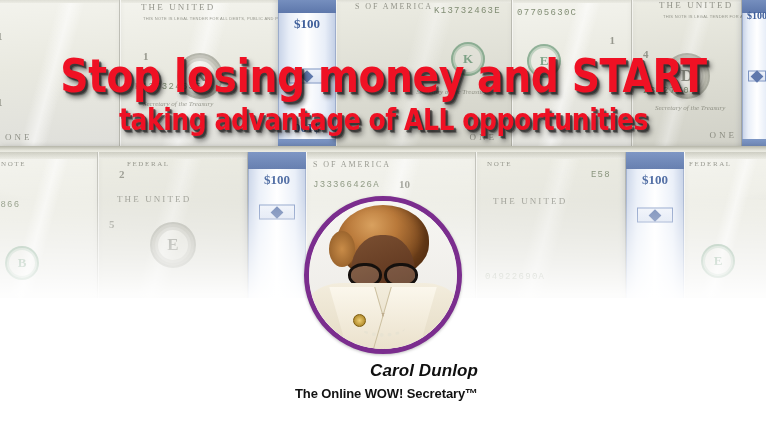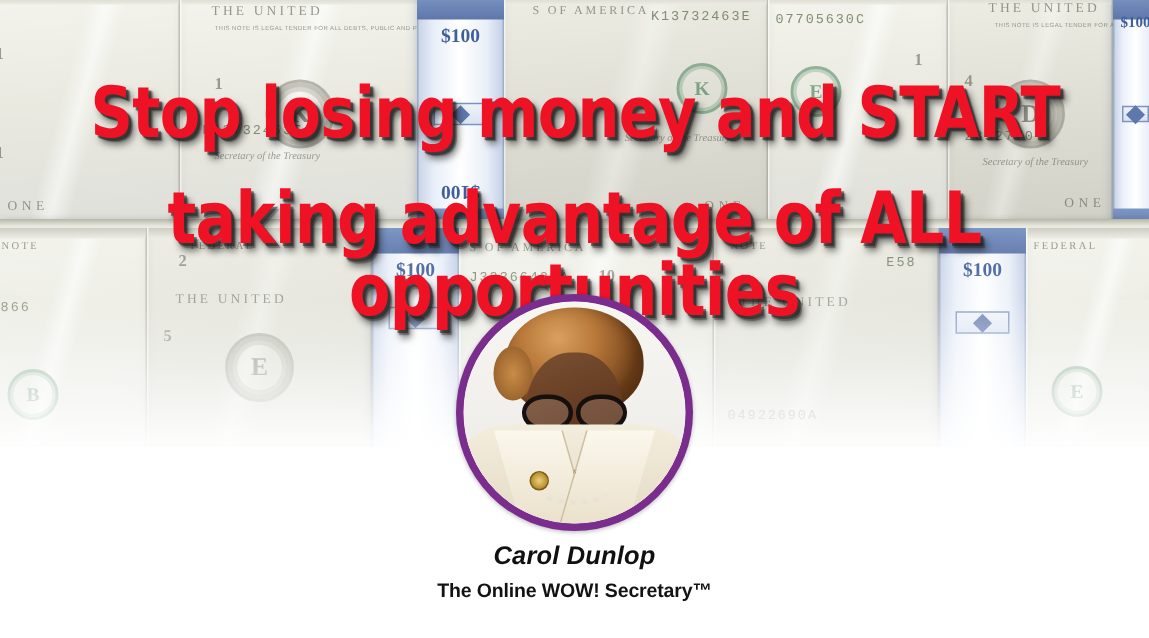--- a/index.html
+++ b/index.html
@@ -128,28 +128,28 @@
     font-family:"Liberation Sans Narrow","DejaVu Sans Condensed","Liberation Sans",sans-serif;
     font-weight:bold; font-stretch:condensed; color:#ef1124;
     letter-spacing:-0.5px; line-height:1;
     text-shadow:
       2px 2px 0 rgba(30,30,30,.55),
       3px 3px 1px rgba(25,25,25,.45),
       4px 5px 5px rgba(20,20,20,.55);
   }
   .headline span { display:inline-block; transform:scaleX(.93); transform-origin:center; }
   .hl-1 { top:52px;  font-size:47px; }
-  .hl-2 { top:122px; font-size:48px; }
+  .hl-2 { top:105px; font-size:30px; }
 
   
   .presenters {
     position:absolute; left:0; top:196px; width:766px;
     display:flex; justify-content:center; gap:70px;
   }
-  .presenter { width:190px; text-align:center; }
+  .presenter { width:190px; text-align:right; }
 
   .avatar {
     width:158px; height:158px; margin:0 auto; border-radius:50%;
     border:5px solid #7b2d8e; overflow:hidden; position:relative;
     background:#f2f2ee;
     box-shadow:0 1px 3px rgba(0,0,0,.25);
   }
   .avatar-inner { position:absolute; inset:0; border-radius:50%; overflow:hidden; }
 
   

